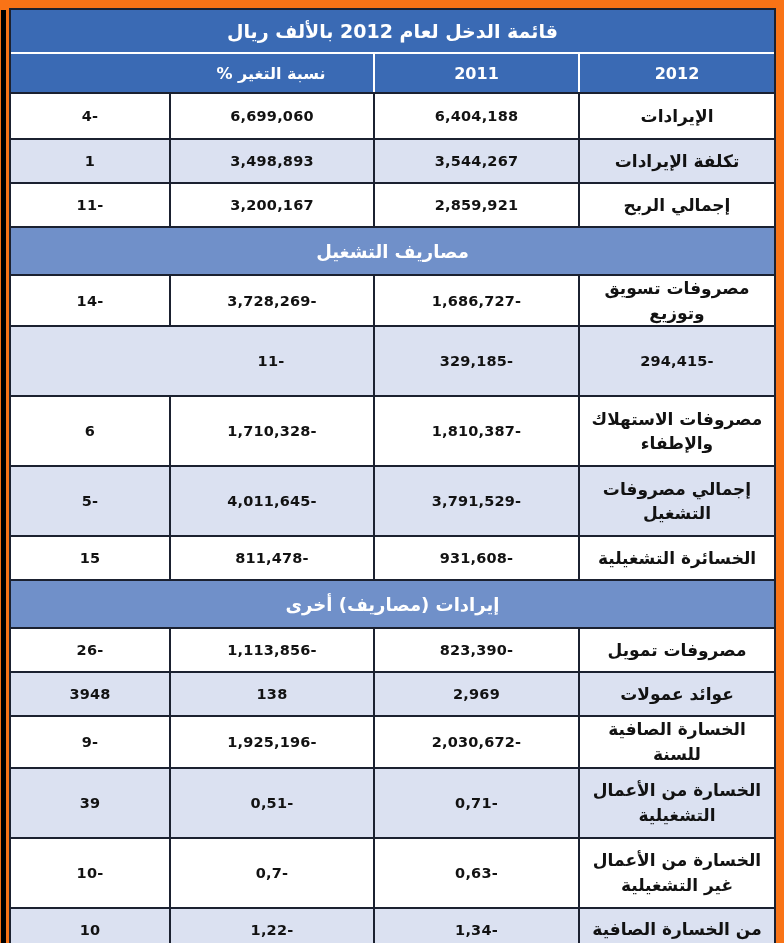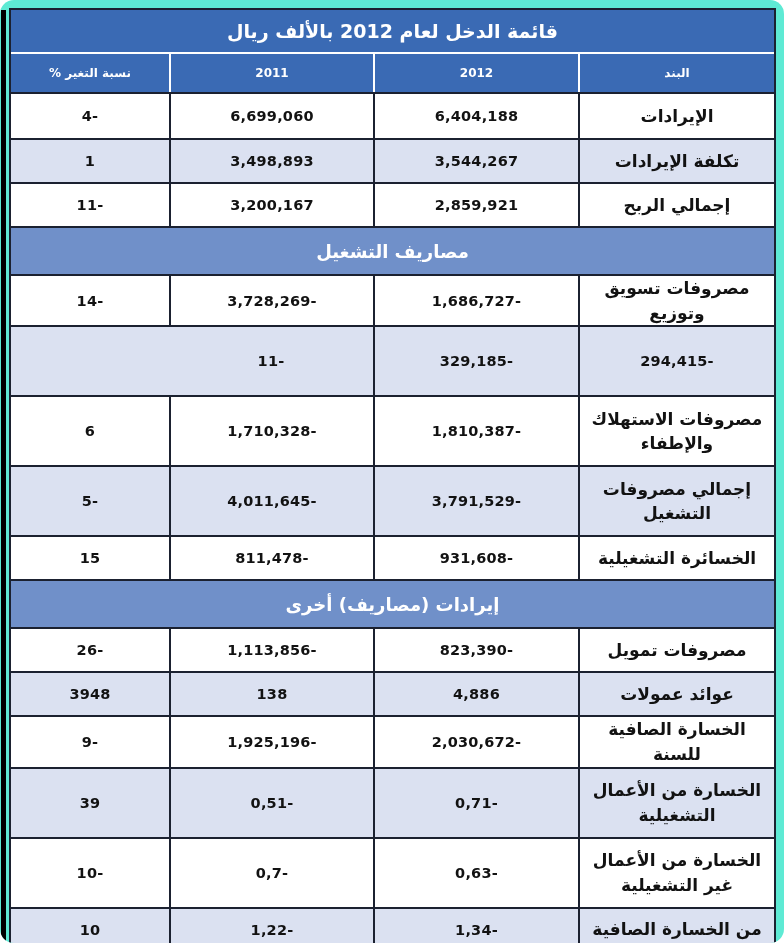--- a/index.html
+++ b/index.html
@@ -8,23 +8,22 @@
     --section-blue:#7090c9;
     --shade:#dbe1f1;
     --border:#1b2130;
     --ink:#121212;
   }
   html,body{ background:#ffffff; }
   body{ font-family:"DejaVu Sans", sans-serif; }
   .page{
     position:relative;
     width:784px; height:943px;
-    background:#5eead4;
+    background:#f97316;
     overflow:hidden;
-    border-radius:14px;
   }
   .scan-edge{
     position:absolute; left:1px; top:10px;
     width:5px; height:933px;
     background:#000000;
   }
   .income-table{
     position:absolute; left:9px; top:8px;
     width:767px;
     border:2px solid var(--border);
@@ -43,21 +42,21 @@
     display:grid;
     grid-template-columns:196px 205px 204px 158px;
     height:40px;
     background:var(--header-blue);
     color:#ffffff;
     font-weight:bold;
     border-bottom:2px solid var(--border);
   }
   .header-row > div{
     display:flex; align-items:center; justify-content:center;
-    font-size:12px;
+    font-size:16px;
   }
   .header-row > div:not(:last-child){ border-inline-end:2px solid #ffffff; }
   .trow{
     display:grid;
     grid-template-columns:196px 205px 204px 158px;
     min-height:44px;
     background:#ffffff;
   }
   .trow + .trow, .trow + .section-band, .section-band + .trow{ border-top:2px solid var(--border); }
   .trow.shaded{ background:var(--shade); }
@@ -89,21 +88,20 @@
 </head>
 <body>
 
 <div class="page">
   <div class="scan-edge"></div>
 
   <div class="income-table">
     <div class="title-band">قائمة الدخل لعام 2012 بالألف ريال</div>
 
     <div class="header-row">
-      <div>البند</div>
       <div>2012</div>
       <div>2011</div>
       <div>نسبة التغير %</div>
     </div>
 
     <div>
         <div class="trow">
     <div class="cell-item">الإيرادات</div>
     <div>
             <span class="num" dir="ltr">6,404,188</span>
@@ -208,21 +206,21 @@
     <div>
             <span class="num" dir="ltr">1,113,856-</span>
           </div>
     <div>
             <span class="num" dir="ltr">26-</span>
           </div>
   </div>
         <div class="trow shaded">
     <div class="cell-item">عوائد عمولات</div>
     <div>
-            <span class="num" dir="ltr">4,886</span>
+            <span class="num" dir="ltr">2,969</span>
           </div>
     <div>
             <span class="num" dir="ltr">138</span>
           </div>
     <div>
             <span class="num" dir="ltr">3948</span>
           </div>
   </div>
         <div class="trow">
     <div class="cell-item">الخسارة الصافية للسنة</div>

